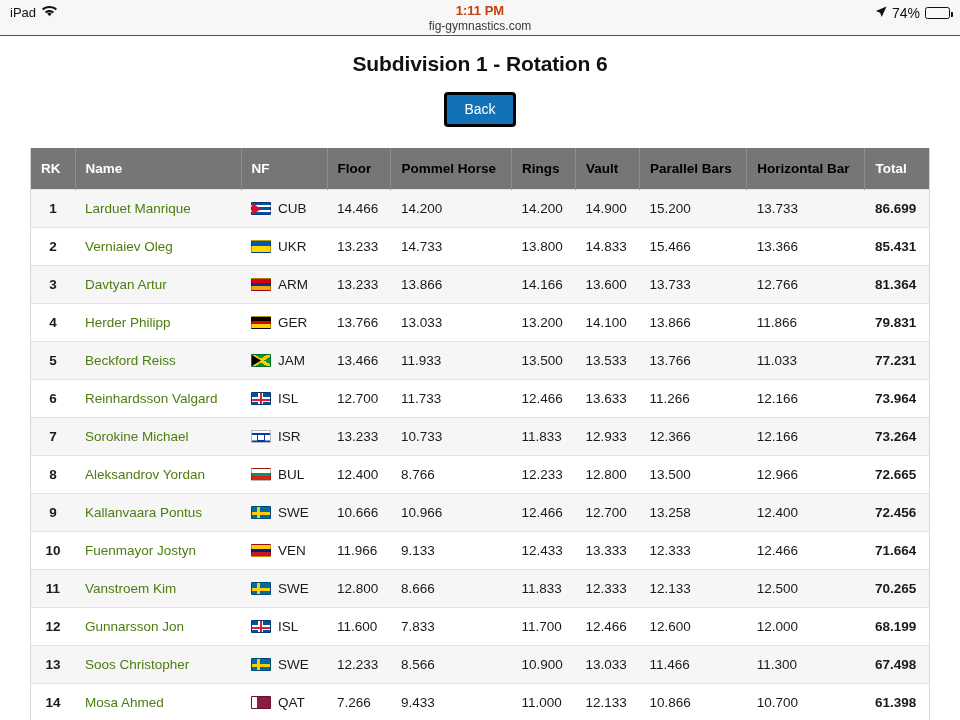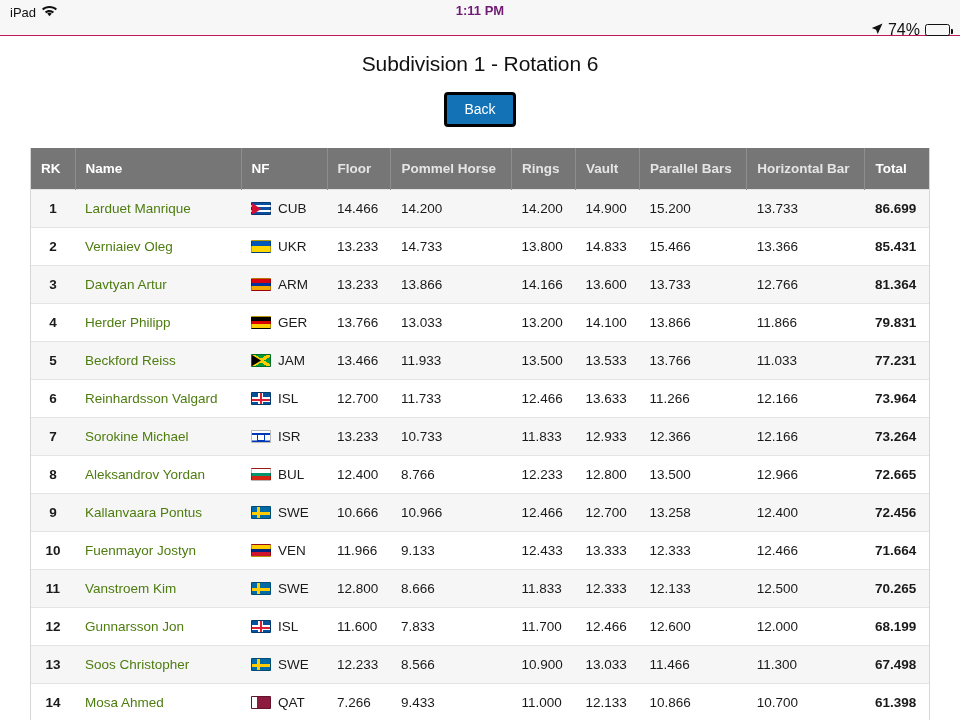--- a/index.html
+++ b/index.html
@@ -20,43 +20,43 @@
   }
   .sb-left {
     position: absolute; left: 10px; top: 5px;
     display: flex; align-items: center; gap: 6px;
     font-size: 13px; color: #111;
   }
   .sb-center {
     position: absolute; left: 0; right: 0; top: 3px;
     text-align: center;
   }
-  .sb-time { font-size: 13px; font-weight: bold; color: #701a75; line-height: 15px; }
+  .sb-time { font-size: 13px; font-weight: bold; color: #c2410c; line-height: 15px; }
   .sb-url  { font-size: 12px; color: #3a3a3a; line-height: 15px; margin-top: 1px; }
   .sb-right {
-    position: absolute; right: 10px; top: 21px;
+    position: absolute; right: 10px; top: 5px;
     display: flex; align-items: center; gap: 5px;
-    font-size: 16px; color: #111;
+    font-size: 14px; color: #111;
   }
   .batt-shell {
     width: 25px; height: 12px;
     border: 1px solid #111; border-radius: 2.5px;
     padding: 1px; position: relative;
   }
   .batt-fill { height: 100%; background: #111; border-radius: 1px; }
   .batt-cap {
     position: absolute; right: -4px; top: 3.5px;
     width: 2px; height: 5px; background: #111; border-radius: 0 1px 1px 0;
   }
 
   
   .page-title {
     text-align: center;
     font-size: 21px;
-    font-weight: normal;
+    font-weight: bold;
     color: #111;
     margin-top: 16px;
     letter-spacing: -0.1px;
   }
   .back-wrap { text-align: center; margin-top: 16px; }
   .back-btn {
     display: inline-block;
     background: #1272b5;
     border: 3px solid #000000;
     border-radius: 4px;
@@ -83,21 +83,21 @@
   table.results thead th {
     background: #767676;
     color: #ffffff;
     font-weight: bold;
     font-size: 13.5px;
     text-align: left;
     padding: 13px 10px;
     border-right: 1px solid #8e8e8e;
     white-space: nowrap;
   }
-  table.results thead th.app { color: #e5e5e5; }
+  table.results thead th.app { color: #000000; }
   table.results thead th:last-child { border-right: none; }
   table.results thead th.c-total { text-align: left; }
 
   table.results tbody td {
     padding: 11px 10px;
     border-top: 1px solid #e4e4e4;
     white-space: nowrap;
     vertical-align: middle;
   }
   table.results tbody tr:nth-child(odd)  { background: #f6f6f6; }
@@ -161,20 +161,21 @@
     <span>
       <svg width="15" height="11" viewBox="0 0 15 11">
           <path d="M7.5 10.2 5.2 7.6a3.6 3.6 0 0 1 4.6 0z" fill="#111"></path>
           <path d="M7.5 0C4.6 0 2 1 0 2.8l1.3 1.5A9 9 0 0 1 7.5 2a9 9 0 0 1 6.2 2.3L15 2.8C13 1 10.4 0 7.5 0z" fill="#111"></path>
           <path d="M7.5 4.1c-1.8 0-3.4.6-4.6 1.7l1.4 1.5a5 5 0 0 1 3.2-1.1c1.2 0 2.3.4 3.2 1.1l1.4-1.5a6.9 6.9 0 0 0-4.6-1.7z" fill="#111"></path>
         </svg>
     </span>
   </div>
   <div class="sb-center">
     <div class="sb-time">1:11 PM</div>
+    <div class="sb-url">fig-gymnastics.com</div>
   </div>
   <div class="sb-right">
     <span>
       <svg width="12" height="12" viewBox="0 0 12 12">
           <path d="M11.5.5 .8 5.1l4.3 1.6 1.6 4.3z" fill="#111"></path>
         </svg>
     </span>
     <span>74%</span>
     <span class="batt-shell">
       <span class="batt-fill" id="batt-fill" style="width: 74%;"></span>

